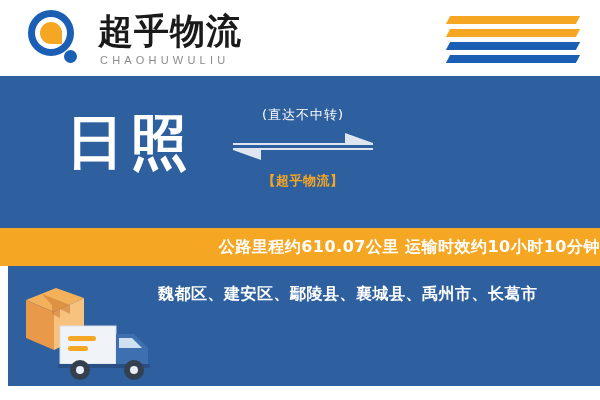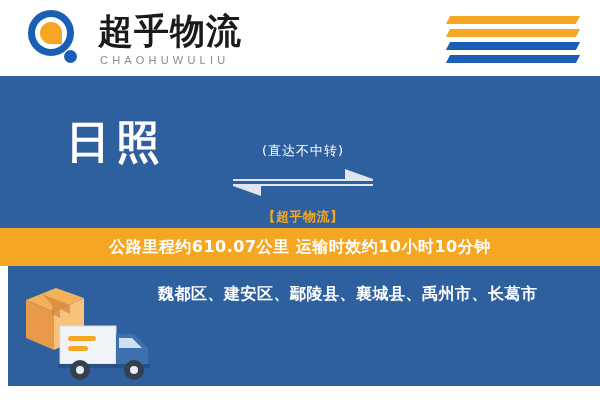--- a/index.html
+++ b/index.html
@@ -96,42 +96,41 @@
   .blue-panel {
     position: absolute;
     left: 0; top: 76px;
     width: 600px; height: 152px;
     background: #2e5f9e;
   }
   .city-left, .city-right {
     position: absolute;
     top: 40px;
     font-family: "DejaVu Sans", sans-serif;
-    font-size: 44px;
+    font-size: 58px;
     font-weight: bold;
     color: #ffffff;
     letter-spacing: 6px;
     line-height: 52px;
   }
   .city-left { left: 66px; }
   .city-right { right: 62px; }
 
   .mid {
     position: absolute;
     left: 228px; top: 30px;
     width: 150px;
     text-align: center;
   }
   .mid-top {
     font-family: "DejaVu Sans", sans-serif;
     font-size: 13px;
     color: #ffffff;
     letter-spacing: 1px;
     white-space: nowrap;
-    margin-top: 36px;
   }
   .arrows {
     position: relative;
     width: 150px; height: 34px;
     margin-top: 8px;
   }
   .arrow-r, .arrow-l {
     position: absolute;
     left: 5px;
     width: 140px; height: 13px;
@@ -149,21 +148,21 @@
   }
 
   
   .orange-bar {
     position: absolute;
     left: 0; top: 228px;
     width: 600px; height: 38px;
     background: #f5a623;
     display: flex;
     align-items: center;
-    justify-content: center;
+    justify-content: flex-end;
   }
   .orange-text {
     font-family: "DejaVu Sans", sans-serif;
     font-size: 16px;
     font-weight: bold;
     color: #ffffff;
     letter-spacing: 0.5px;
     white-space: nowrap;
   }
 

